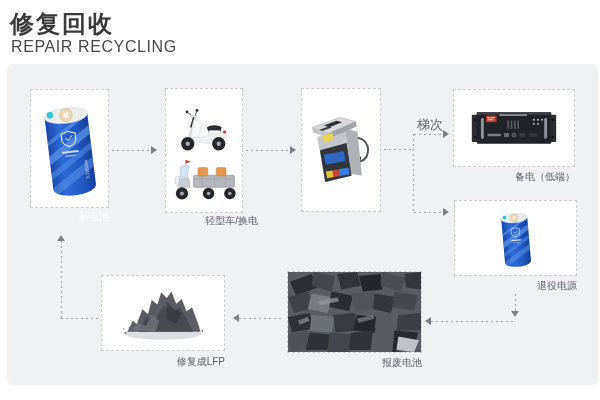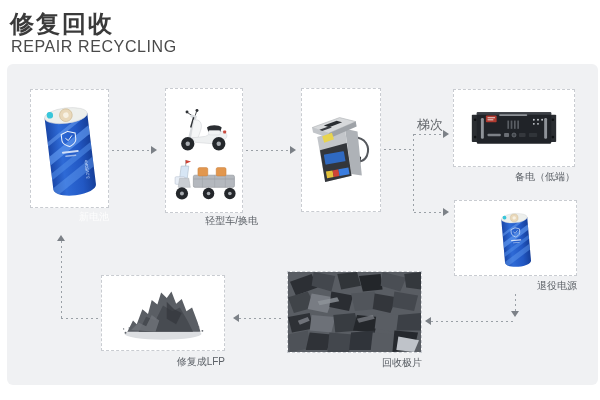--- a/index.html
+++ b/index.html
@@ -234,21 +234,21 @@
       <polygon points="42,62 66,64 62,82 40,82" fill="#43474d"></polygon>
       <polygon points="64,62 88,60 90,80 62,80" fill="#30343a"></polygon>
       <polygon points="86,62 110,64 106,82 84,80" fill="#585c62"></polygon>
       <polygon points="108,60 132,62 128,80 106,82" fill="#26292e"></polygon>
       <polygon points="112,66 133,70 128,82 110,80" fill="#bfc3c9"></polygon>
       <polygon points="30,30 50,26 52,30 32,34" fill="#8f939a" opacity="0.8"></polygon>
       <polygon points="70,48 86,44 88,48 72,52" fill="#8f939a" opacity="0.6"></polygon>
       <polygon points="10,50 20,46 22,50 12,54" fill="#9b9fa6" opacity="0.6"></polygon>
     </svg>
   </div>
-  <div class="node-label" style="left:287px;top:357px;width:135px;">回收极片</div>
+  <div class="node-label" style="left:287px;top:357px;width:135px;">报废电池</div>
 
   <div class="node" style="left:101px;top:275px;width:124px;height:76px;">
     <svg width="92" height="60" viewBox="0 0 96 64">
       <ellipse cx="48" cy="54" rx="41" ry="6.5" fill="#dcdee1"></ellipse>
       <path d="M10,52 L16,40 L20,44 L26,28 L32,33 L36,18 L42,23 L46,10 L52,16 L57,9 L62,22 L68,17 L73,30 L79,26 L85,42 L88,52 Z" fill="#5a5e64"></path>
       <path d="M22,52 L30,36 L40,40 L48,24 L58,30 L66,26 L74,40 L80,52 Z" fill="#44484e" opacity="0.85"></path>
       <path d="M14,50 L22,42 L30,46 L36,34 L44,40 L40,52 Z" fill="#70747b" opacity="0.8"></path>
       <path d="M52,20 L60,28 L68,32 L62,44 L52,38 Z" fill="#33363c" opacity="0.7"></path>
       <g fill="#5f636a">
         <circle cx="8" cy="53" r="1"></circle>

